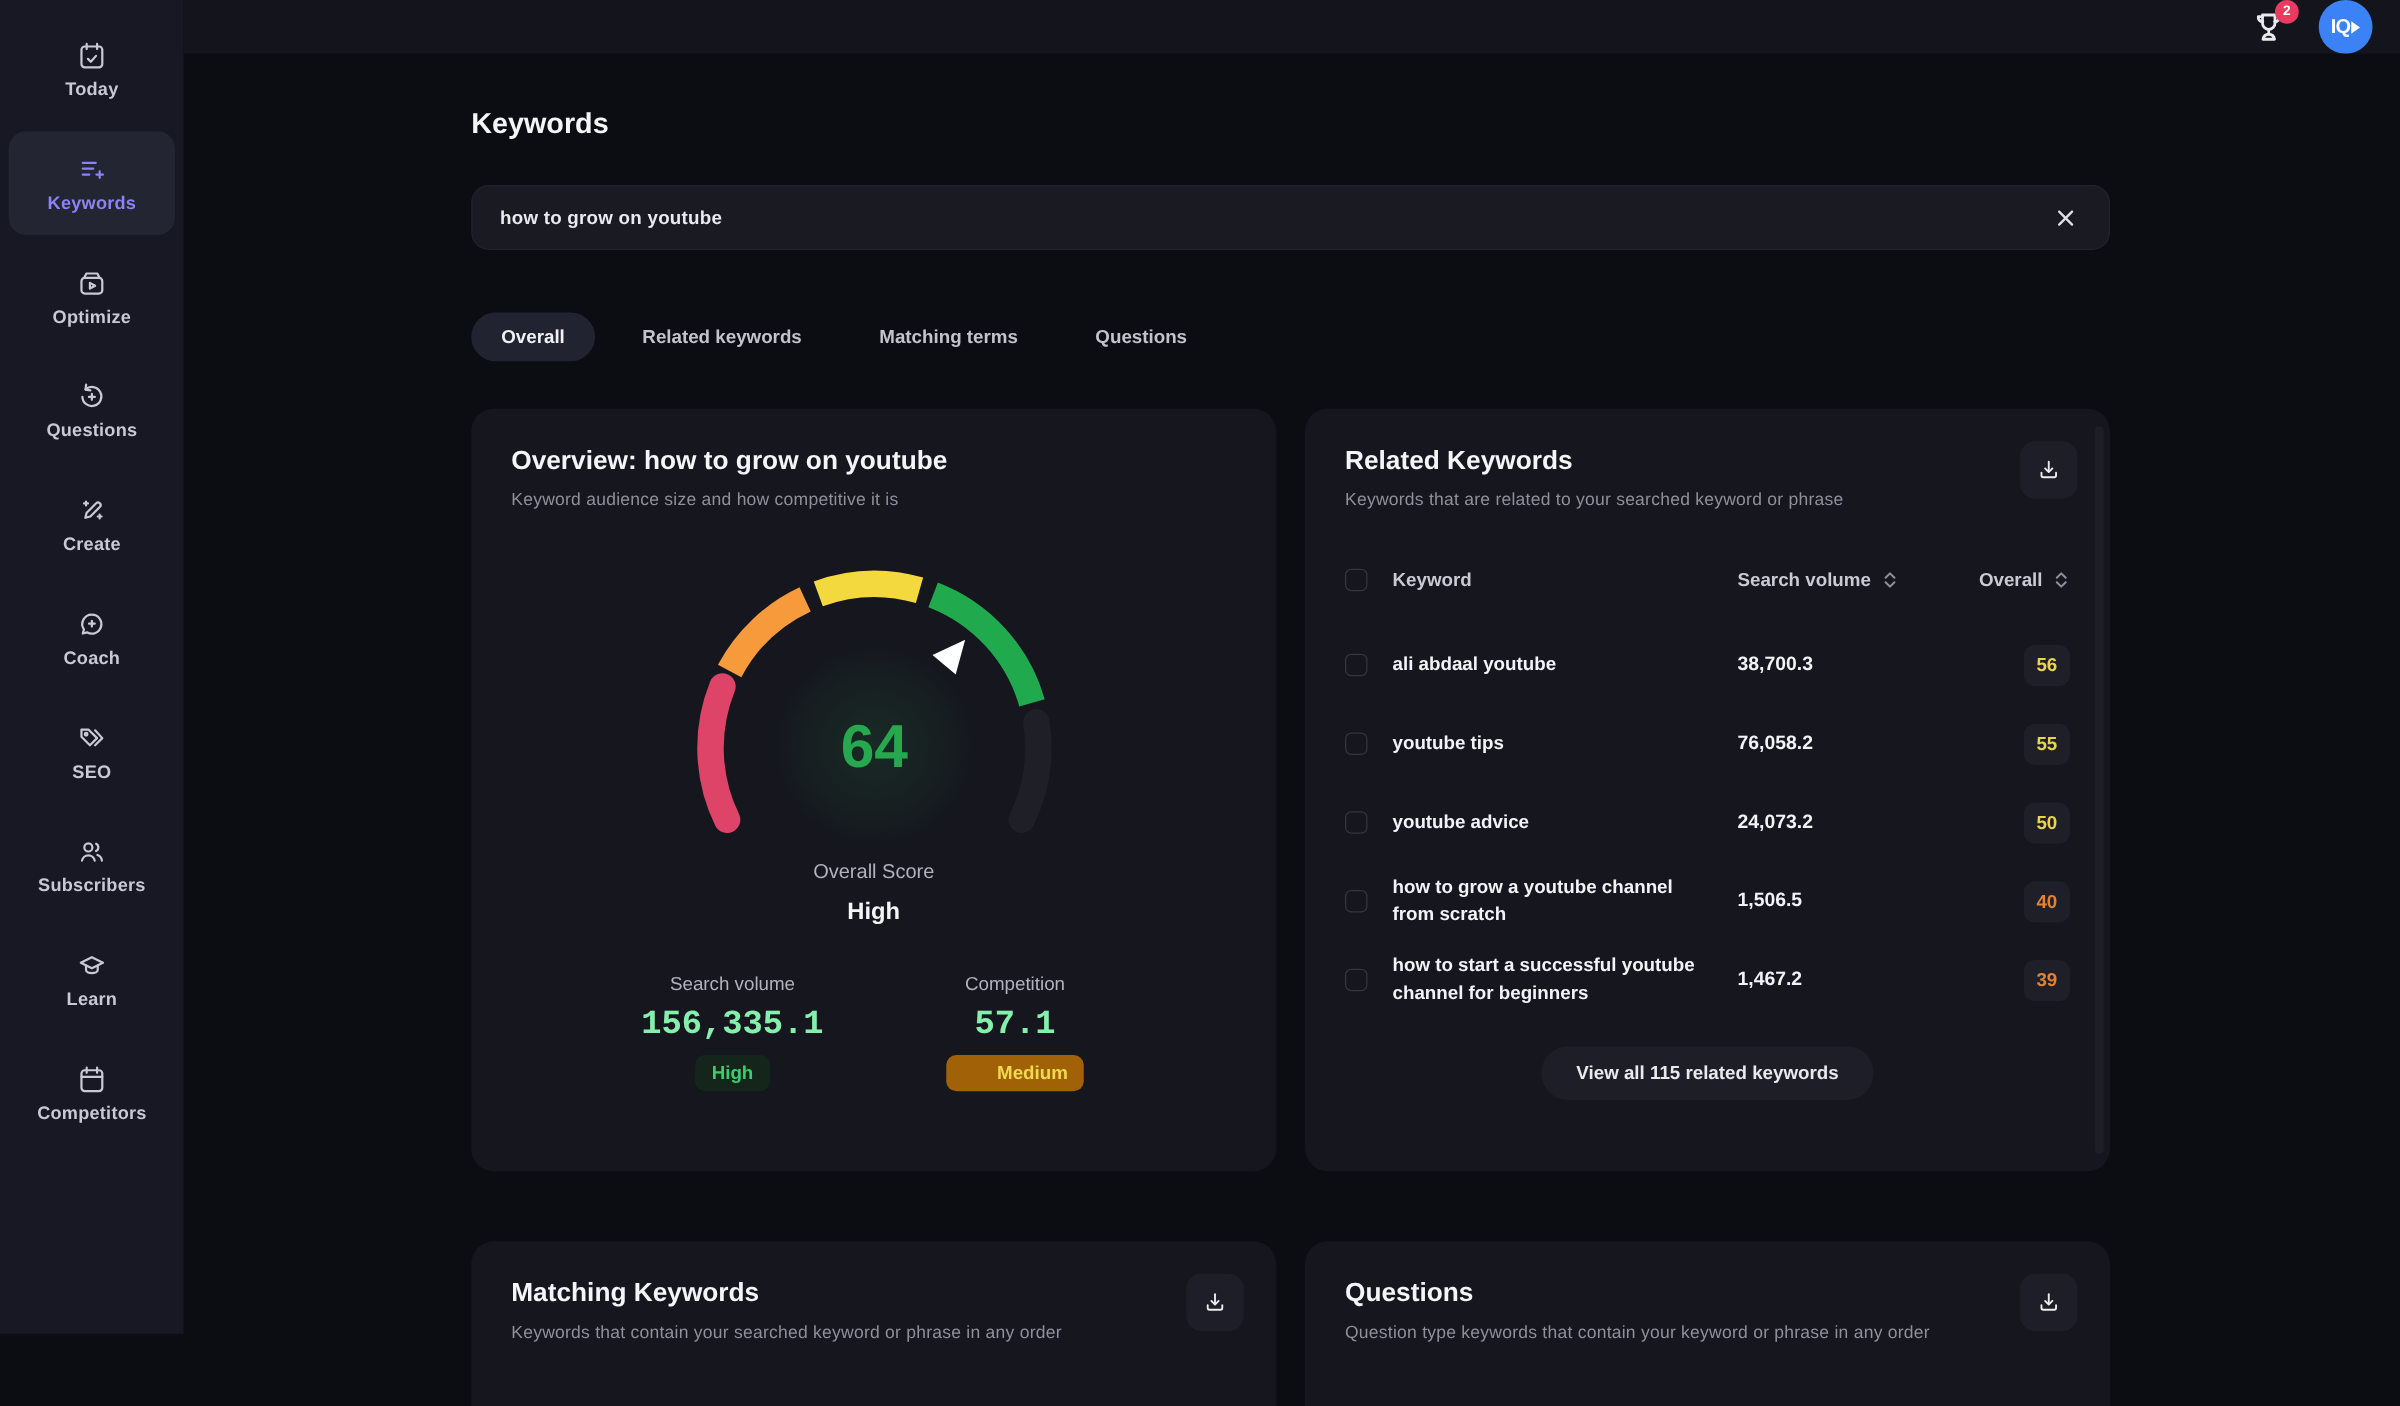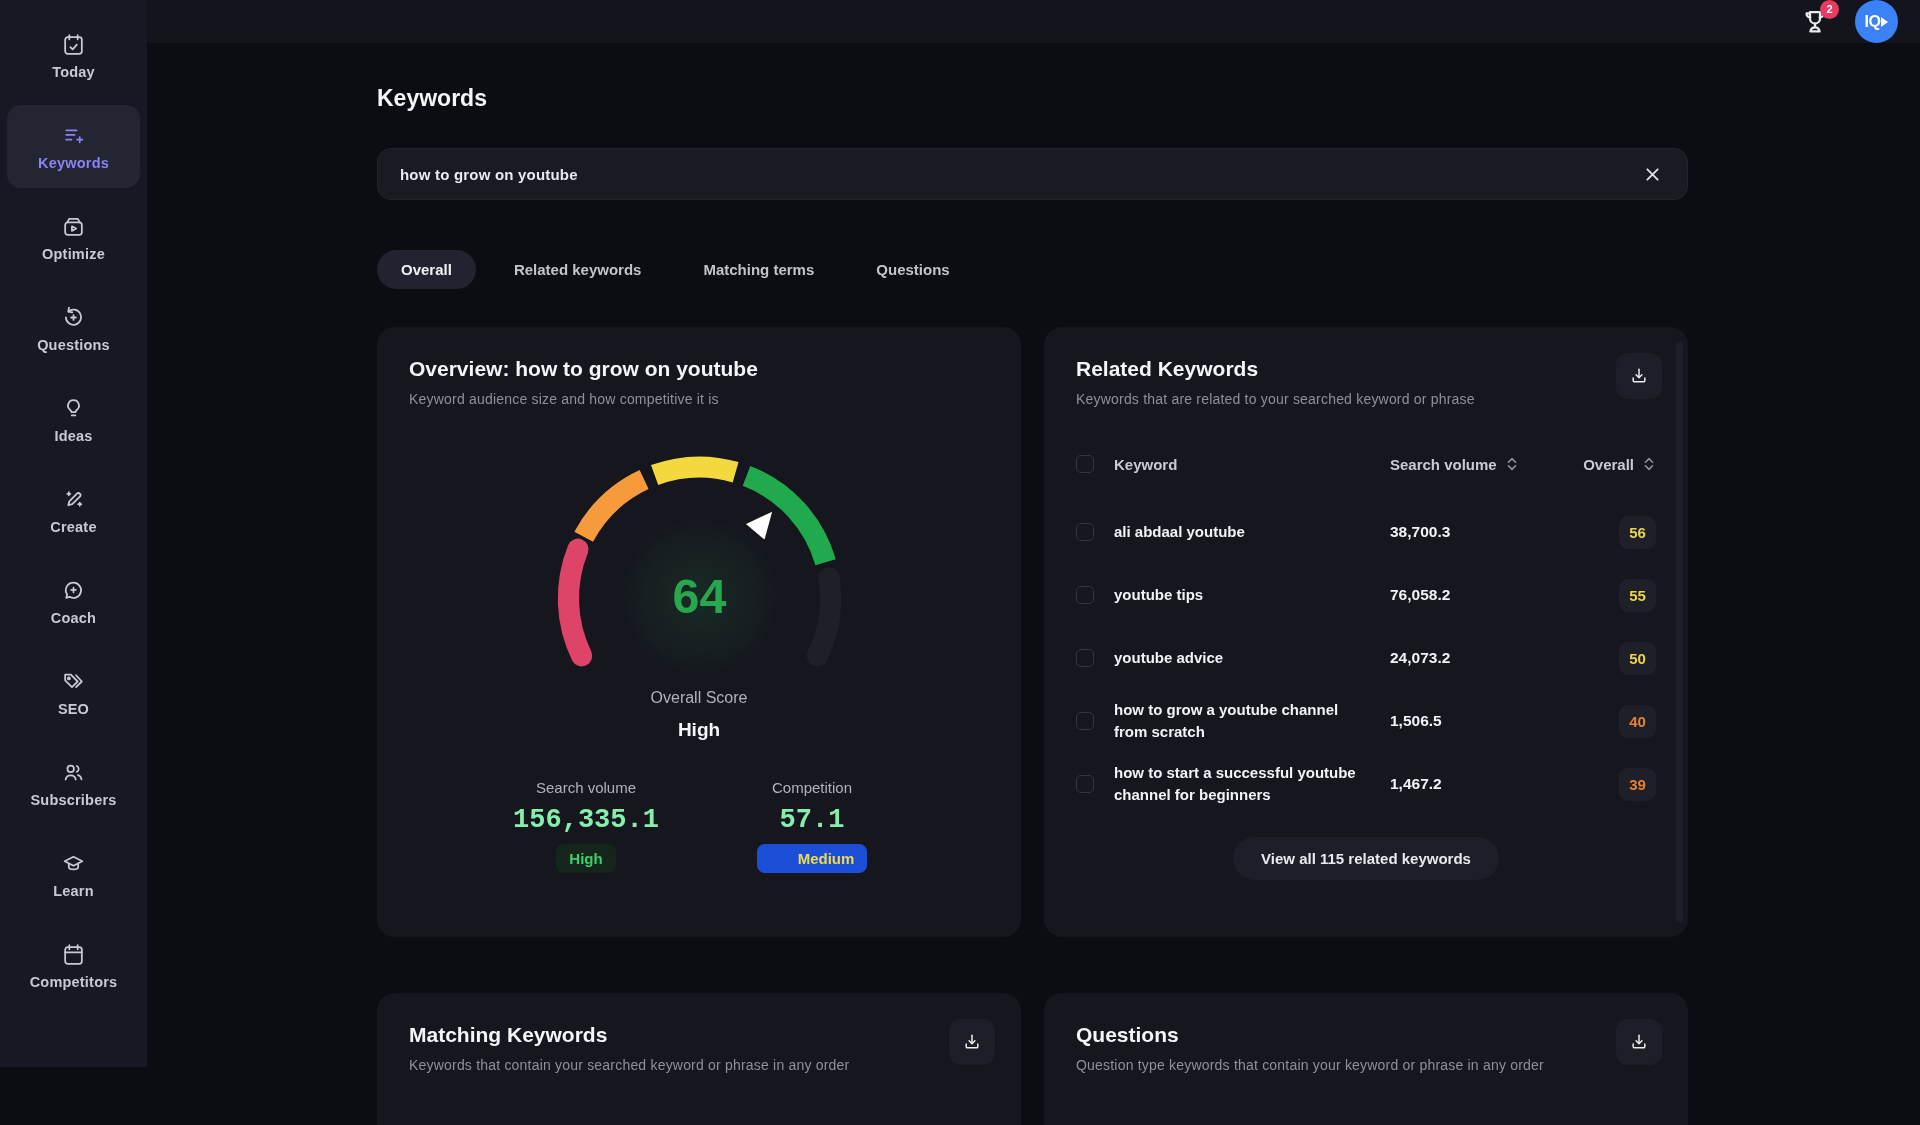--- a/index.html
+++ b/index.html
@@ -78,21 +78,21 @@
   
   .gauge-wrap { display:flex; flex-direction:column; align-items:center; margin-top:38px; }
   .gauge-score-label { margin-top:14px; font-size:16px; color:#b0b2bc; }
   .gauge-level { margin-top:12px; font-size:19px; font-weight:600; color:#f4f5f7; }
   .stats { display:flex; justify-content:center; gap:46px; margin-top:38px; }
   .stat { min-width:180px; display:flex; flex-direction:column; align-items:center; gap:9px; }
   .stat-label { font-size:15px; color:#b0b2bc; }
   .stat-value { font-size:27px; font-weight:700; color:#86efac;font-family:Liberation Mono, monospace; }
   .pill { border-radius:8px; padding:6px 13px; font-size:15px; font-weight:700; }
   .pill.high { background:#14261b; color:#3bce6e; }
-  .pill.medium { background:#1d4ed8; color:#eeda4e;padding-left:41px; }
+  .pill.medium { background:#a16207; color:#eeda4e;padding-left:41px; }
   
   .tbl { margin-top:34px; }
   .trow {
     display:grid; grid-template-columns:24px 1fr 166px 86px; align-items:center;
     column-gap:14px; min-height:46px; margin-bottom:17px;
   }
   .trow.head { color:#c9cbd4; font-size:15px; font-weight:600; margin-bottom:22px; }
   .chk { width:18px; height:18px; border:1.5px solid #34353f; border-radius:5px; background:transparent; cursor:pointer; }
   .col-head { display:flex; align-items:center; gap:8px; cursor:pointer; }
   .col-head svg { width:14px; height:16px; stroke:#8f919c; fill:none; stroke-width:1.8; stroke-linecap:round; stroke-linejoin:round; }
@@ -147,27 +147,20 @@
 
   <div class="side-item">
     <svg viewBox="0 0 24 24">
       <path d="M7.2 6.2A7.3 7.3 0 1 1 4.7 12"></path>
         <path d="M7.6 2.6l-.5 3.8 3.8.6"></path>
         <path d="M12 9.7v4.6M9.7 12h4.6"></path>
     </svg>
     <span class="lbl">Questions</span>
   </div>
 
-  <div class="side-item">
-    <svg viewBox="0 0 24 24">
-      <path d="M12 4a5.2 5.2 0 0 1 3.1 9.4c-.7.6-1.1 1.1-1.1 2h-4c0-.9-.4-1.4-1.1-2A5.2 5.2 0 0 1 12 4z"></path>
-        <path d="M10.3 18.6h3.4"></path>
-    </svg>
-    <span class="lbl">Ideas</span>
-  </div>
 
   <div class="side-item">
     <svg viewBox="0 0 24 24">
       <path d="M7 17.5l1-3.8 7.3-7.3a1.9 1.9 0 0 1 2.8 2.8l-7.3 7.3-3.8 1z"></path>
         <path d="M6 6.5h3M7.5 5v3"></path>
         <path d="M16.5 16.5h3M18 15v3"></path>
     </svg>
     <span class="lbl">Create</span>
   </div>
 

